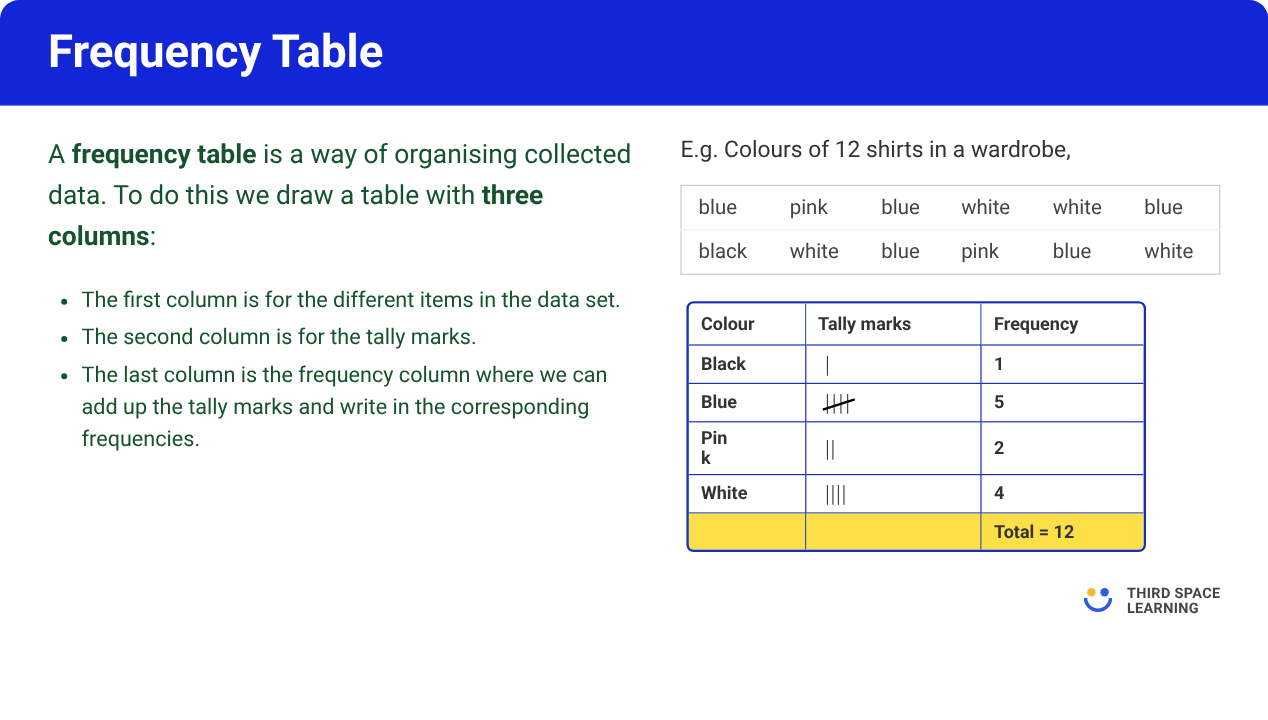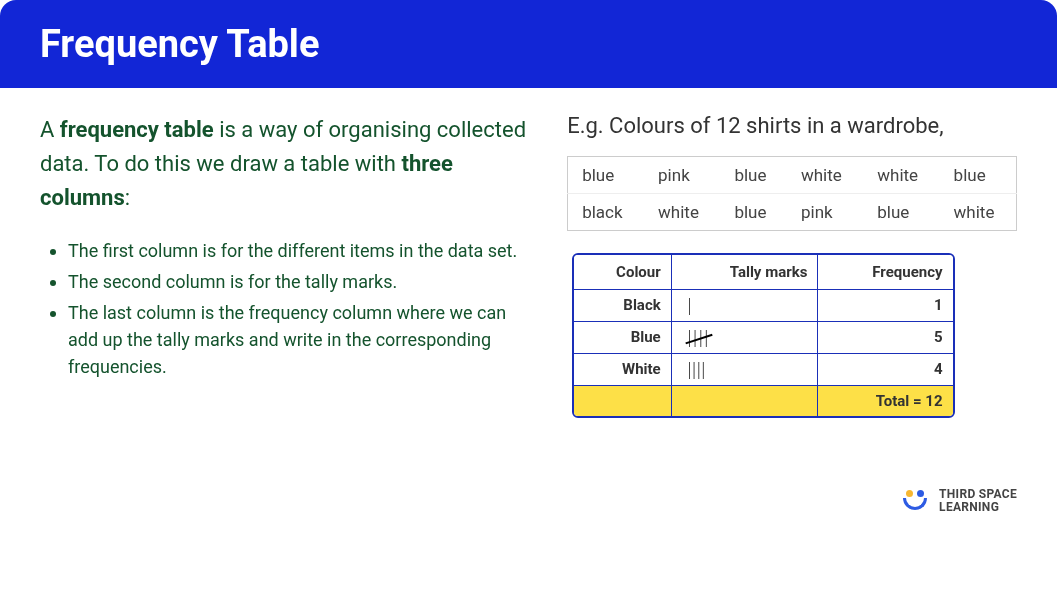--- a/index.html
+++ b/index.html
@@ -53,21 +53,21 @@
     }
     .outro {
       font-size: 22px;
       line-height: 1.55;
     }
     .right {
       flex: 0.95;
       color: #333;
     }
     .example-title {
-      font-size: 22px;
+      font-size: 19px;
       margin-bottom: 18px;
     }
     .raw-table {
       border: 1px solid #ccc;
       border-radius: 2px;
       width: 100%;
       border-collapse: collapse;
       margin-bottom: 22px;
     }
     .raw-table td {
@@ -87,21 +87,21 @@
       border-collapse: separate;
       border-spacing: 0;
       width: 100%;
       overflow: hidden;
     }
     .freq-table th, .freq-table td {
       border-right: 1.5px solid #1a2fb8;
       border-bottom: 1.5px solid #1a2fb8;
       padding: 5px 10px;
       font-size: 15px;
-      text-align: right;
+      text-align: left;
     }
     .freq-table th:last-child, .freq-table td:last-child { border-right: none; }
     .freq-table tr:last-child td { border-bottom: none; }
     .freq-table th {
       background: #fff;
       font-weight: 700;
       padding: 8px 10px;
     }
     .freq-table .tally-cell { text-align: left; padding-left: 16px; font-family: serif; font-size: 18px; letter-spacing: 1px;}
     .freq-table .rowlabel { font-weight: 700; font-size: 15px; line-height: 1.1;}
@@ -183,20 +183,25 @@
             <td class="rowlabel">Black</td>
             <td class="tally-cell">|</td>
             <td class="rowlabel">1</td>
           </tr>
           <tr>
             <td class="rowlabel">Blue</td>
             <td class="tally-cell"><span class="tally5">||||</span></td>
             <td class="rowlabel">5</td>
           </tr>
           <tr>
+            <td class="rowlabel">Pin<br>k</td>
+            <td class="tally-cell">||</td>
+            <td class="rowlabel">2</td>
+          </tr>
+          <tr>
             <td class="rowlabel">White</td>
             <td class="tally-cell">||||</td>
             <td class="rowlabel">4</td>
           </tr>
           <tr class="total-row">
             <td></td>
             <td></td>
             <td>Total = 12</td>
           </tr>
         </tbody>

